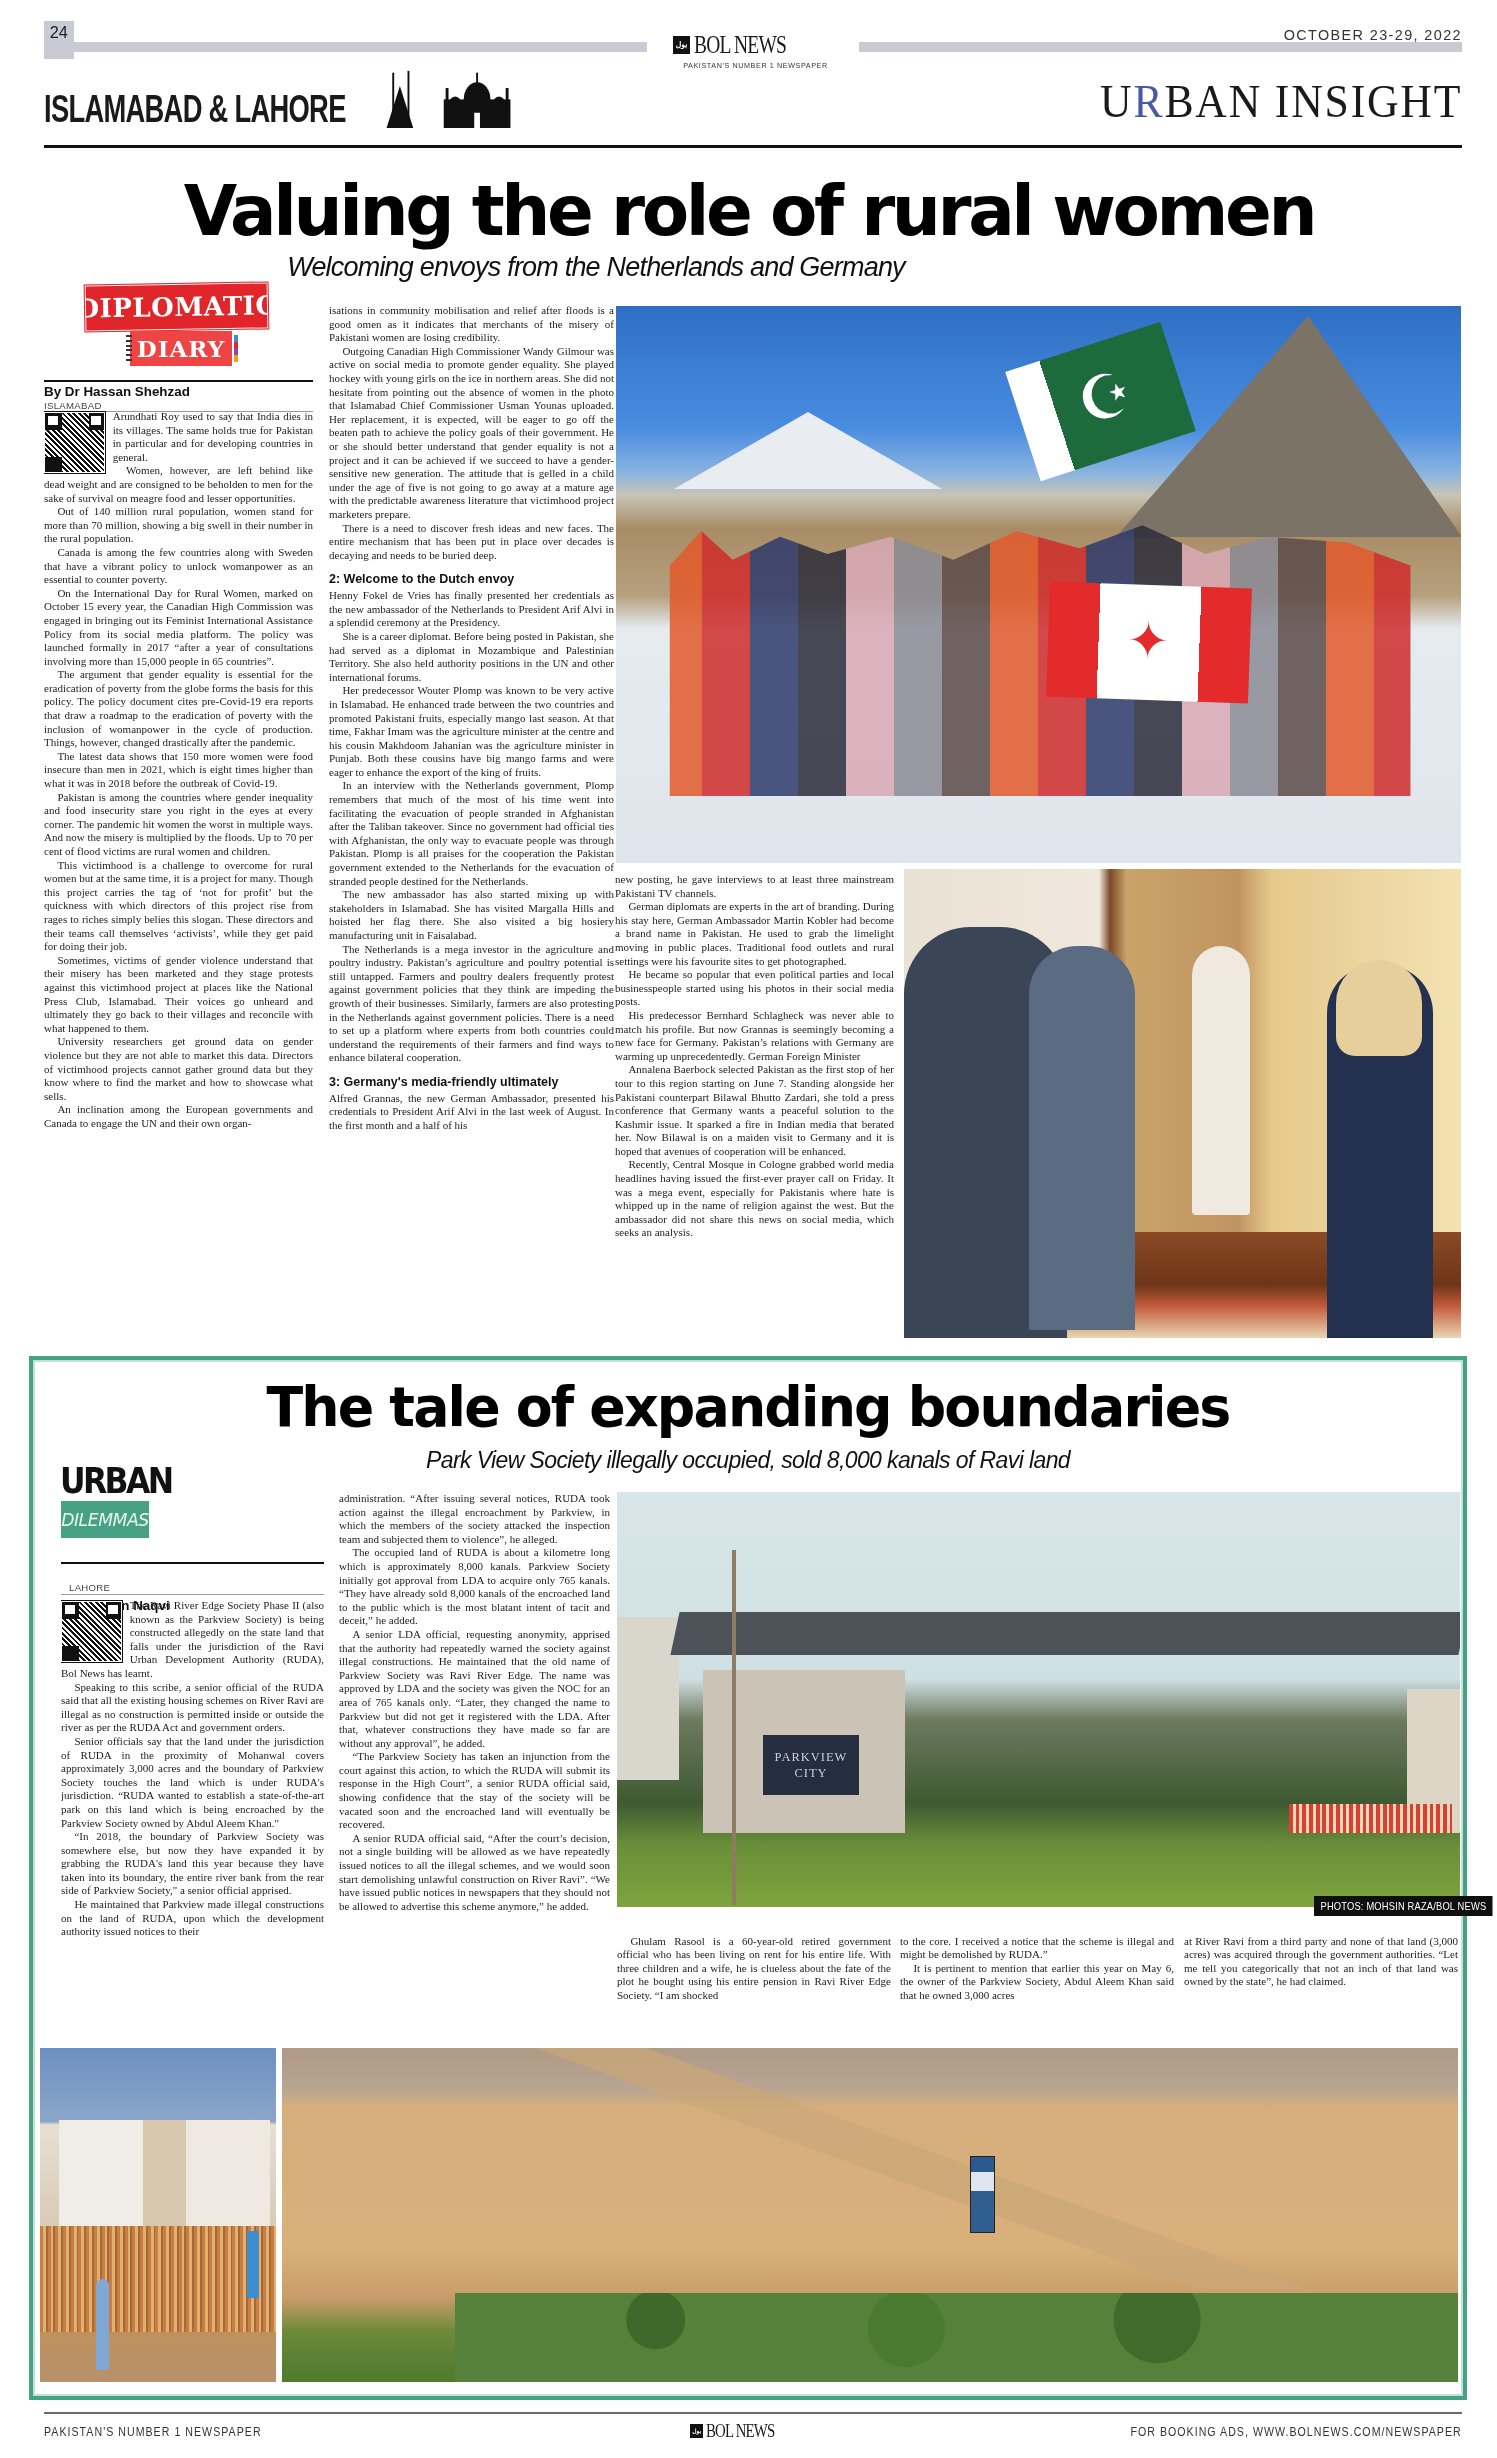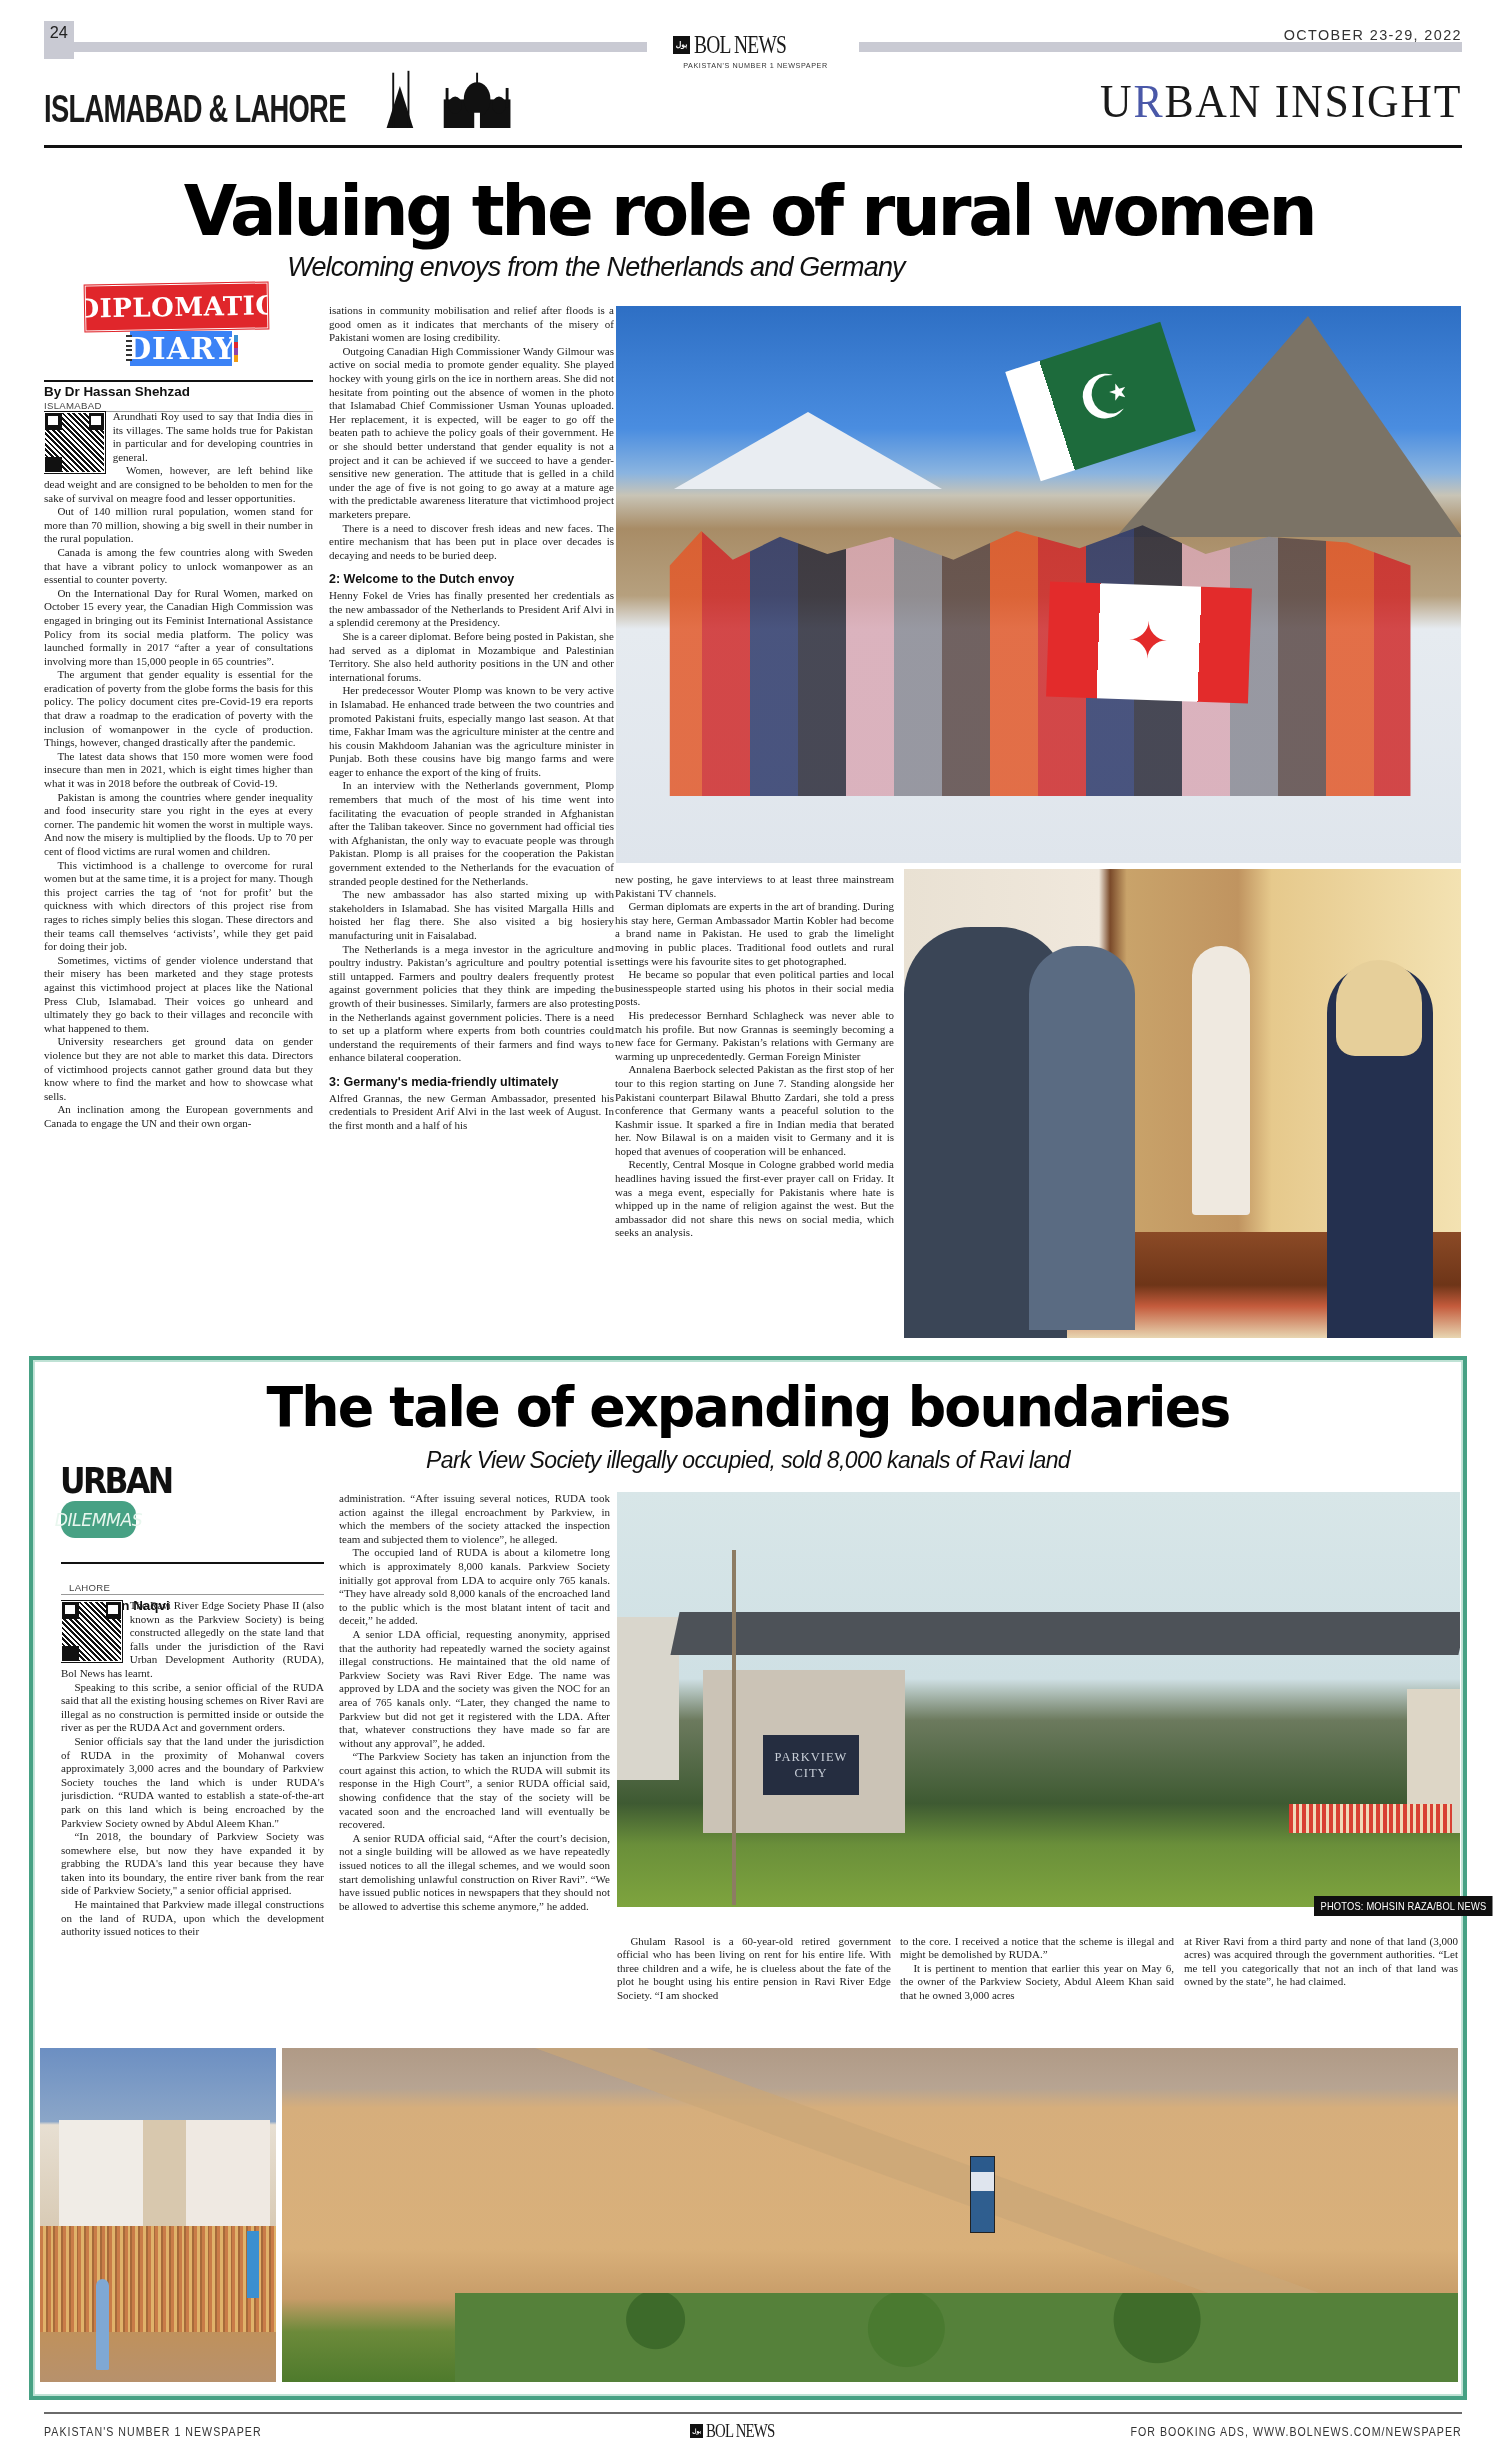--- a/index.html
+++ b/index.html
@@ -26,21 +26,21 @@
   .urban-insight .accent { color: #4a58a8; }
   .rule-thick { left: 44px; width: 1418px; top: 145px; height: 2.9px; background: #111; }
 
   
   .headline { font-family: "DejaVu Sans", sans-serif; font-weight: bold; color: #000; white-space: nowrap; text-align: center; }
   .h1 { left: 0; width: 1498px; top: 171px; font-size: 69px; letter-spacing: -3.4px; }
   .sub1 { left: 0; width: 1192px; top: 252px; font-family: "Liberation Sans", sans-serif; font-style: italic; font-size: 27px; text-align: center; letter-spacing: -0.8px; color: #111; }
 
   
   .dd-red { left: 85px; top: 284px; width: 183px; height: 46px; background: #e0262b; color: #fff; font-family: "DejaVu Serif", serif; font-weight: bold; font-size: 26px; display: flex; align-items: center; justify-content: center; letter-spacing: 0.5px; border: 1.9px solid #fff; outline: 1px solid #e0262b; transform: rotate(-1deg); }
-  .dd-dark { left: 130px; top: 331px; width: 102px; height: 35px; background: #3b82f6; color: #fff; font-family: "DejaVu Serif", serif; font-weight: bold; font-size: 29px; display: flex; align-items: center; justify-content: center; letter-spacing: 1px; }
+  .dd-dark { left: 130px; top: 331px; width: 102px; height: 35px; background: #ef4444; color: #fff; font-family: "DejaVu Serif", serif; font-weight: bold; font-size: 23px; display: flex; align-items: center; justify-content: center; letter-spacing: 1px; }
   .dd-dark .spiral { position: absolute; left: -3.8px; top: 3.8px; bottom: 3.8px; width: 5.8px; background: repeating-linear-gradient(to bottom, #333 0 1.9px, transparent 1.9px 4.8px); }
   .dd-dark .tabs { position: absolute; right: -5.8px; top: 3.8px; width: 3.8px; height: 27px; background: linear-gradient(to bottom, #3b8ed0 0 25%, #e0262b 25% 50%, #8e44ad 50% 75%, #f39c12 75%); }
 
   
   .byline-rule { height: 1.9px; background: #111; }
   .byline-name { font-family: "Liberation Sans", sans-serif; font-weight: bold; font-size: 13.4px; color: #111; }
   .byline-place { font-family: "Liberation Sans", sans-serif; font-size: 9.6px; color: #444; letter-spacing: 0.3px; }
   .byline-thin { height: 1px; background: #999; }
 
   .qr { width: 61px; height: 61px; background:
@@ -86,21 +86,21 @@
   .pc-guard { left: 288px; top: 77px; width: 58px; height: 269px; background: #efe9e0; border-radius: 29px 29px 3.8px 3.8px; }
   .pc-woman { left: 423px; top: 96px; width: 106px; height: 373px; background: #24304f; border-radius: 48px 48px 0 0; }
   .pc-hair { left: 432px; top: 91px; width: 86px; height: 96px; background: #e6cf9a; border-radius: 43px 43px 19px 19px; }
 
   
   .frame { left: 29px; top: 1356px; width: 1438px; height: 1044px; border: 4.8px solid #47a184; box-shadow: inset 0 0 0 1.9px #bfe2d5; }
   .h2 { left: 29px; width: 1438px; top: 1374px; font-size: 56px; letter-spacing: -1.9px; transform: scaleX(0.96); }
   .sub2 { left: 29px; width: 1438px; top: 1447px; font-family: "Liberation Sans", sans-serif; font-style: italic; font-size: 23px; text-align: center; letter-spacing: -0.6px; color: #111; }
 
   .ud-urban { left: 60px; top: 1461px; font-family: "DejaVu Sans", sans-serif; font-weight: bold; font-size: 35px; letter-spacing: -2.9px; color: #111; transform: scaleX(0.9); transform-origin: left; }
-  .ud-dilemmas { left: 61px; top: 1501px; width: 75px; height: 37px; background: #47a184; color: #e8f6ee; font-family: "DejaVu Sans", sans-serif; font-style: italic; font-size: 17.3px; display: flex; align-items: center; justify-content: center; letter-spacing: -0.5px; border-radius: 14px; }
+  .ud-dilemmas { left: 61px; top: 1501px; width: 88px; height: 37px; background: #47a184; color: #e8f6ee; font-family: "DejaVu Sans", sans-serif; font-style: italic; font-size: 17.3px; display: flex; align-items: center; justify-content: center; letter-spacing: -0.5px; }
 
   .col-d { left: 61px; top: 1563px; width: 263px; height: 480px; }
   .col-e { left: 339px; top: 1492px; width: 271px; height: 538px; }
   .col-f, .col-g, .col-h { top: 1935px; height: 115px; font-size: 11px; line-height: 13.4px; }
   .col-f { left: 617px; width: 274px; }
   .col-g { left: 900px; width: 274px; }
   .col-h { left: 1184px; width: 274px; }
 
   .photo-parkview { left: 617px; top: 1492px; width: 843px; height: 415px;
     background: linear-gradient(to bottom, #d8e6e8 0%, #cfe0e4 45%, #6c7a5e 55%, #3e5a32 75%, #6a8f3a 85%, #7ea43e 100%); }

